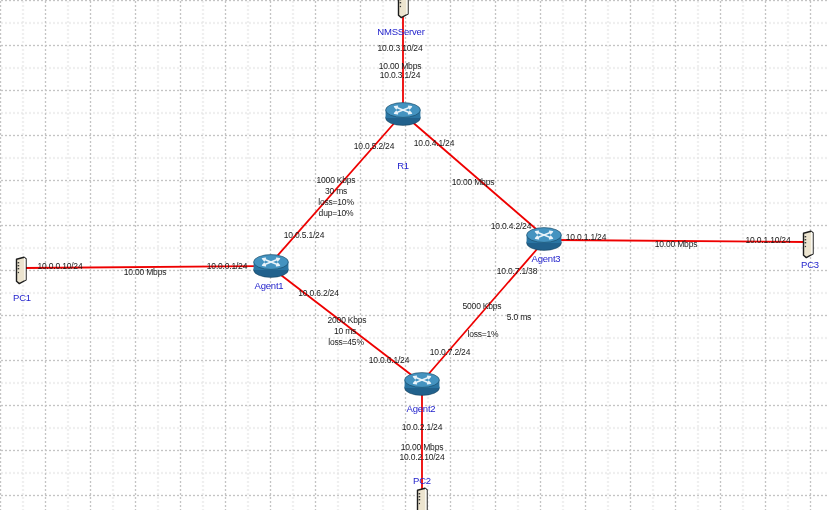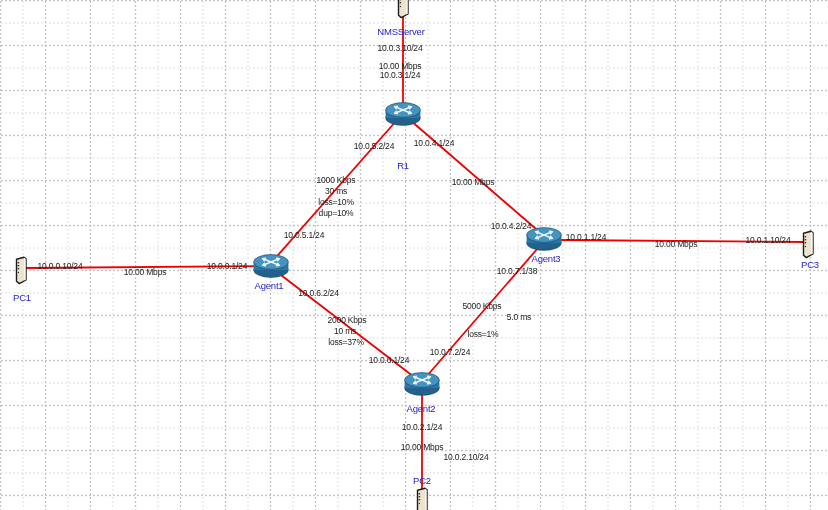--- a/index.html
+++ b/index.html
@@ -198,23 +198,23 @@
       <div class="link-label" style="left: 60px; top: 266px;">10.0.0.10/24</div>
       <div class="link-label" style="left: 145px; top: 272px;">10.00 Mbps</div>
       <div class="link-label" style="left: 227px; top: 266px;">10.0.0.1/24</div>
       <div class="link-label" style="left: 303px; top: 293px; padding-left: 31px;">10.0.6.2/24</div>
       <div class="link-label" style="left: 586px; top: 237px;">10.0.1.1/24</div>
       <div class="link-label" style="left: 517px; top: 271px;">10.0.7.1/38</div>
       <div class="link-label" style="left: 676px; top: 244px;">10.00 Mbps</div>
       <div class="link-label" style="left: 768px; top: 240px;">10.0.1.10/24</div>
       <div class="link-label" style="left: 347px; top: 320px;">2000 Kbps</div>
       <div class="link-label" style="left: 345px; top: 331px;">10 ms</div>
-      <div class="link-label" style="left: 346px; top: 342px;">loss=37%</div>
+      <div class="link-label" style="left: 346px; top: 342px;">loss=45%</div>
       <div class="link-label" style="left: 482px; top: 306px;">5000 Kbps</div>
       <div class="link-label" style="left: 483px; top: 317px; margin-left: 36px;">5.0 ms</div>
       <div class="link-label" style="left: 483px; top: 318px; margin-top: 16px;">loss=1%</div>
       <div class="link-label" style="left: 389px; top: 360px;">10.0.6.1/24</div>
       <div class="link-label" style="left: 450px; top: 352px;">10.0.7.2/24</div>
       <div class="link-label" style="left: 422px; top: 427px;">10.0.2.1/24</div>
       <div class="link-label" style="left: 422px; top: 447px;">10.00 Mbps</div>
-      <div class="link-label" style="left: 422px; top: 457px; margin-left: 44px;">10.0.2.10/24</div>
+      <div class="link-label" style="left: 422px; top: 457px;">10.0.2.10/24</div>
     </div>
 </div>
 
 </body></html>

